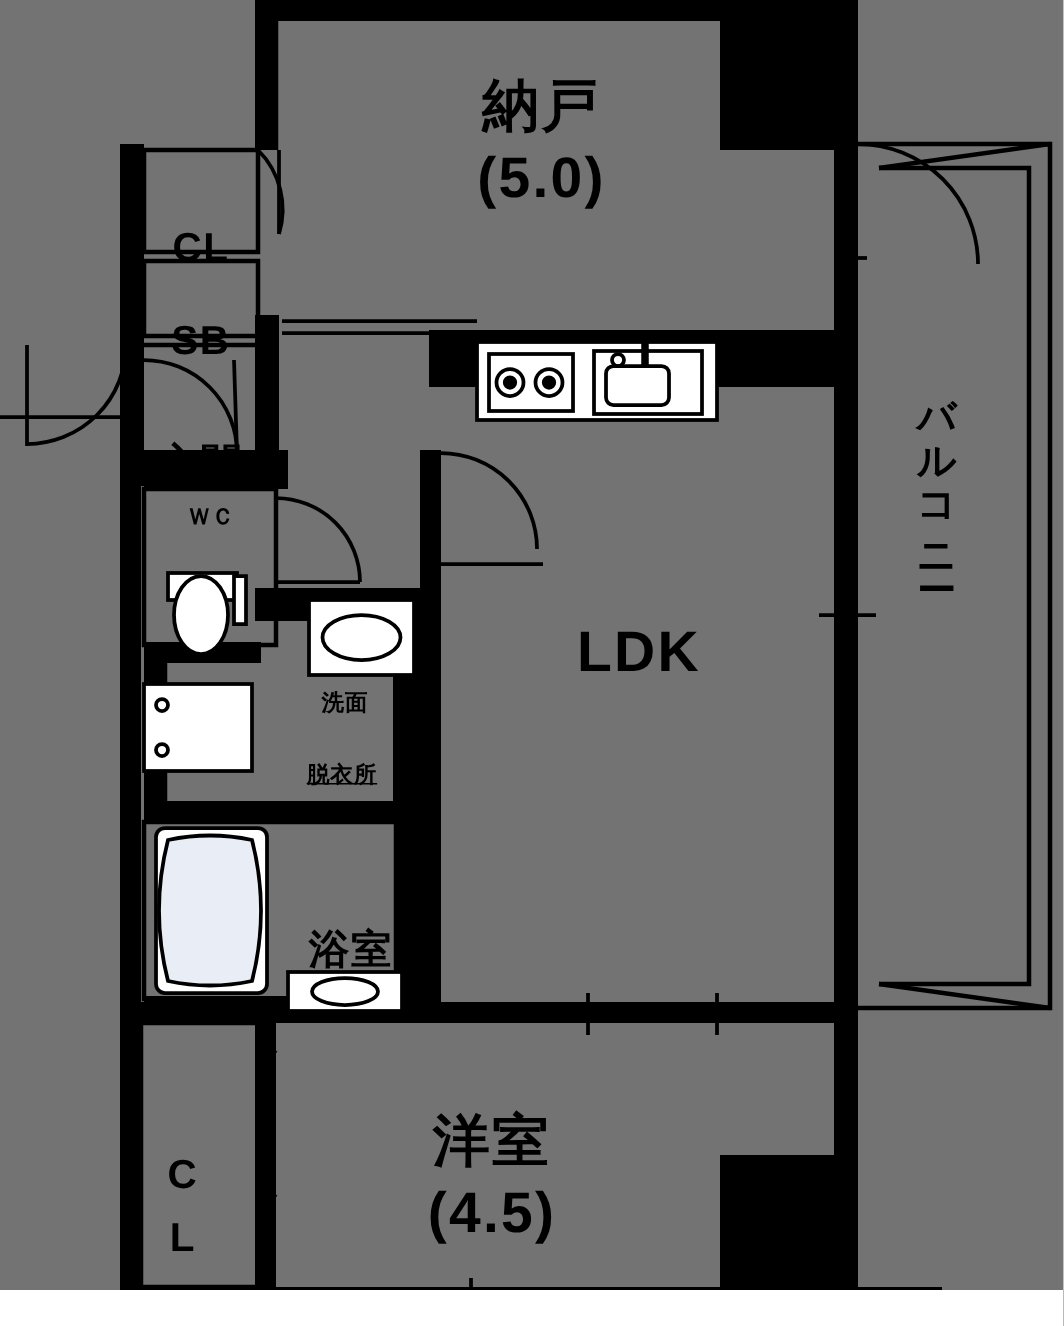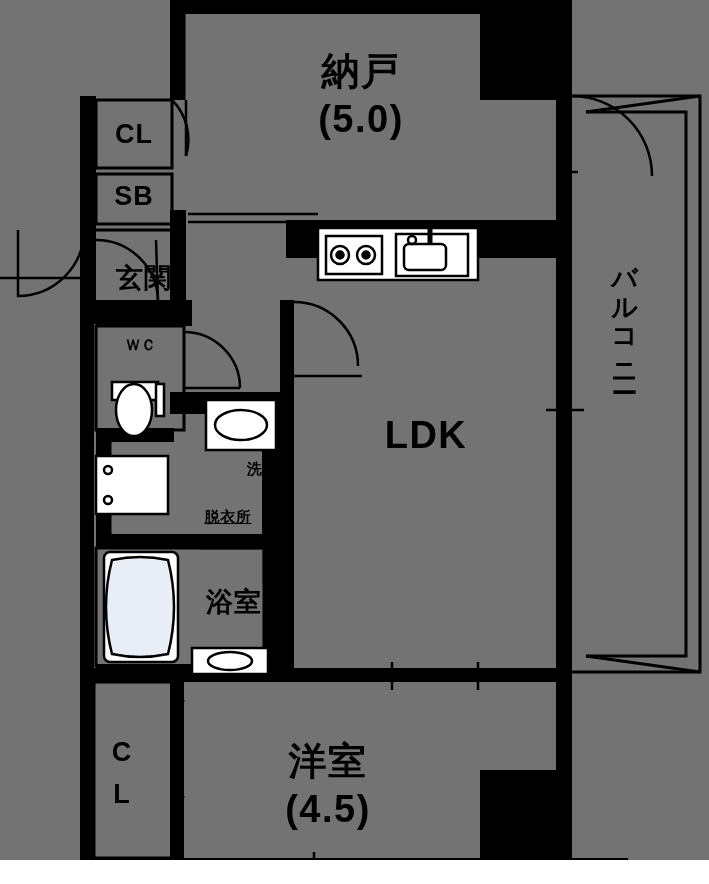--- a/index.html
+++ b/index.html
@@ -25,20 +25,21 @@
     white-space: nowrap;
     letter-spacing: 0.04em;
   }
   .label.big {
     font-size: 38px;
     font-weight: 700;
   }
   .label.mid {
     font-size: 27px;
     font-weight: 700;
+    margin-top: 31px;
   }
   .label.small {
     font-size: 15px;
     font-weight: 700;
   }
   .label.vert {
     writing-mode: vertical-rl;
     font-size: 26px;
     font-weight: 700;
     letter-spacing: 0.12em;
@@ -217,25 +218,25 @@
     <div>LDK</div>
   </div>
 
   <div class="label big" style="left:218px; top:718px; width:220px;margin-top:20px;">
     <div>洋室</div>
     <div>(4.5)</div>
   </div>
 
   <div class="label vert" style="left:612px; top:248px;">バルコニー</div>
 
-  <div class="label mid" style="left:98px; top:262px; width:92px;">玄関</div>
+  <div class="label mid" style="left:88px; top:262px; width:92px;">玄関</div>
 
   <div class="label mid" style="left:186px; top:586px; width:96px;text-align:center;">浴室</div>
 
-  <div class="label small" style="left:182px; top:460px; width:96px;text-align:right;">洗面</div>
+  <div class="label small" style="left:182px; top:460px; width:96px;">洗面</div>
   <div class="label small" style="left:172px; top:508px; width:112px;text-decoration:underline;">脱衣所</div>
 
   <div class="label small" style="left:98px; top:336px; width:86px;">ＷＣ</div>
 
   <div class="label mid" style="left:96px; top:118px; width:76px;">CL</div>
 
   <div class="label mid" style="left:96px; top:180px; width:76px;">SB</div>
 
   <div class="label mid" style="left:96px; top:736px; width:52px;">C</div>
   <div class="label mid" style="left:96px; top:778px; width:52px;">L</div>

